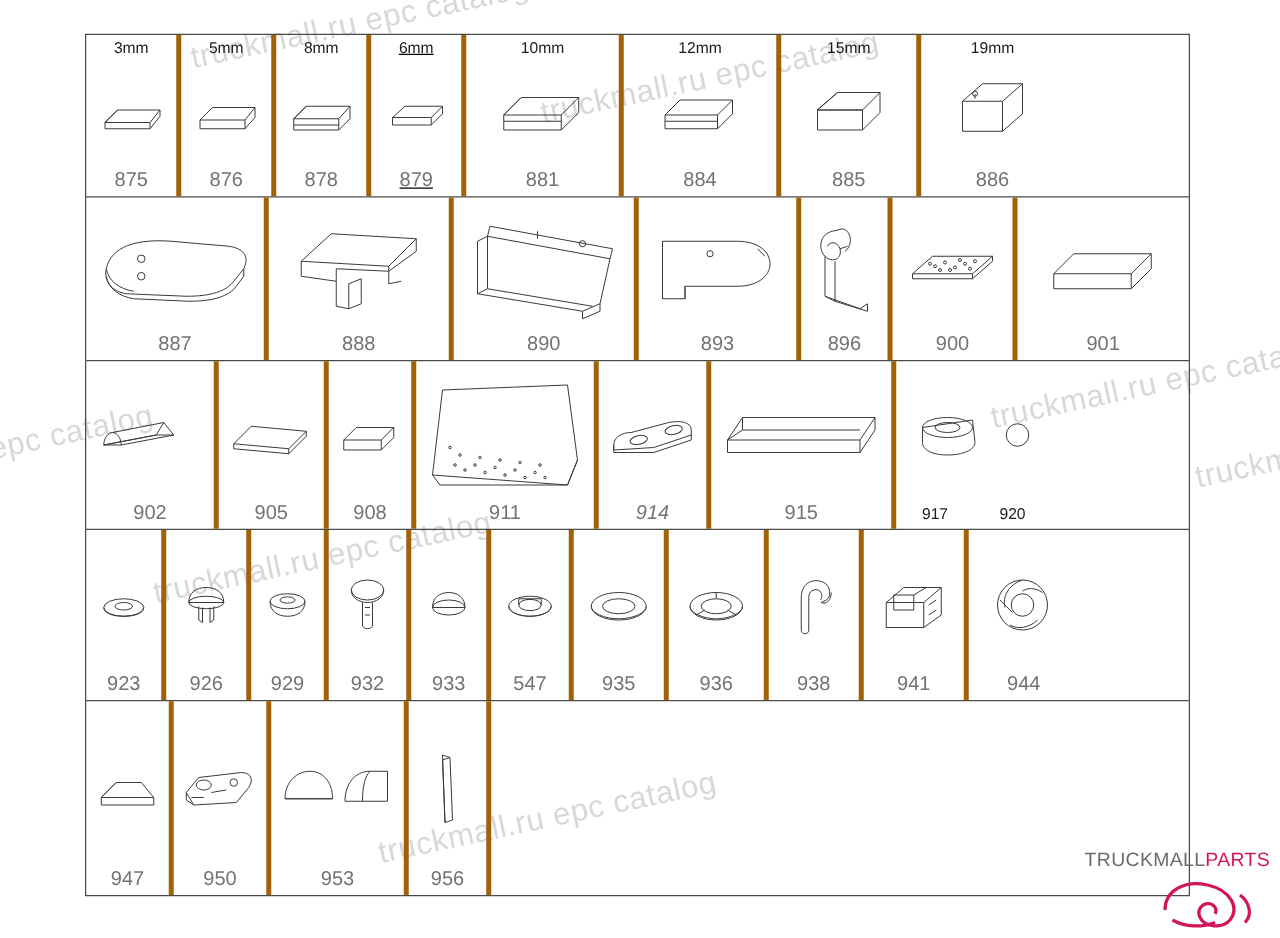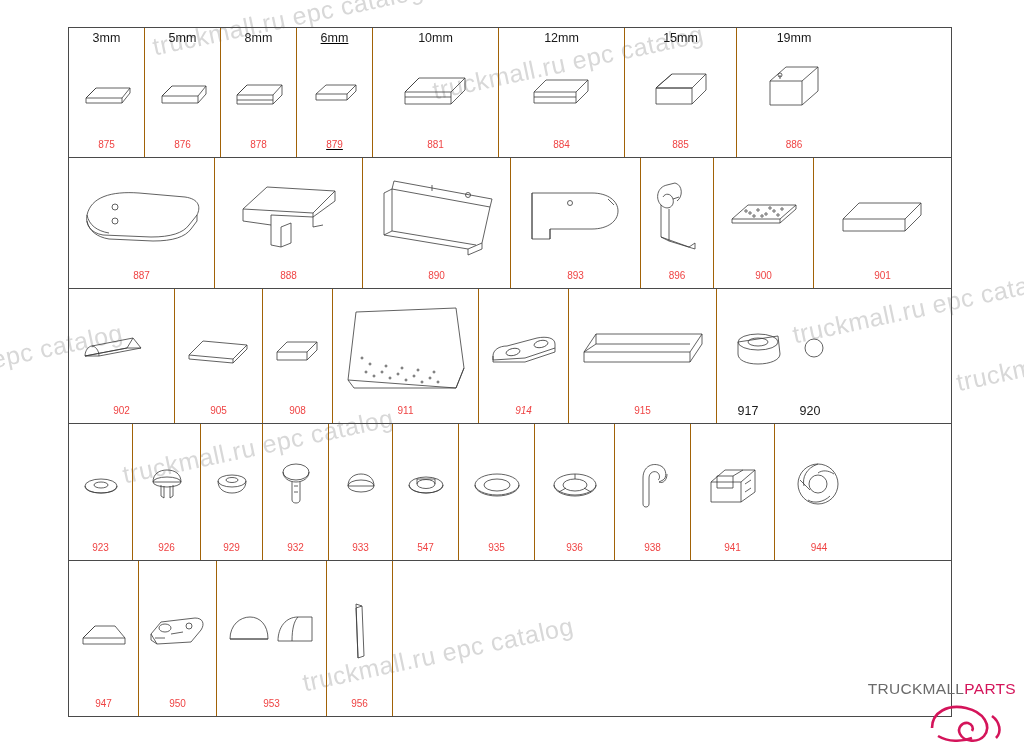--- a/index.html
+++ b/index.html
@@ -40,21 +40,21 @@
     background: transparent;
     z-index: 10;
   }
   .row {
     display: flex;
     border-bottom: 1px solid #4a4a4a;
     width: 100%;
   }
   .row.last { border-bottom: none; }
   .cell {
-    border-right: 1px solid #a16207;
+    border-right: 4px solid #a16207;
     position: relative;
     display: flex;
     flex-direction: column;
     align-items: center;
     justify-content: space-between;
     padding: 3px 0 4px 0;
     overflow: hidden;
   }
   .cell.nobord { border-right: none; }
   .top-label {
@@ -67,22 +67,22 @@
   .art {
     flex: 1 1 auto;
     display: flex;
     align-items: center;
     justify-content: center;
     width: 100%;
     min-height: 0;
   }
   .art svg { display: block; overflow: visible; }
   .code {
-    font-size: 10px;
-    color: #ef4444;
+    font-size: 16px;
+    color: #737373;
     line-height: 14px;
     height: 15px;
   }
   .dual-codes {
     display: flex;
     width: 100%;
     justify-content: space-around;
     font-size: 12.5px;
     color: #1a1a1a;
     line-height: 14px;

